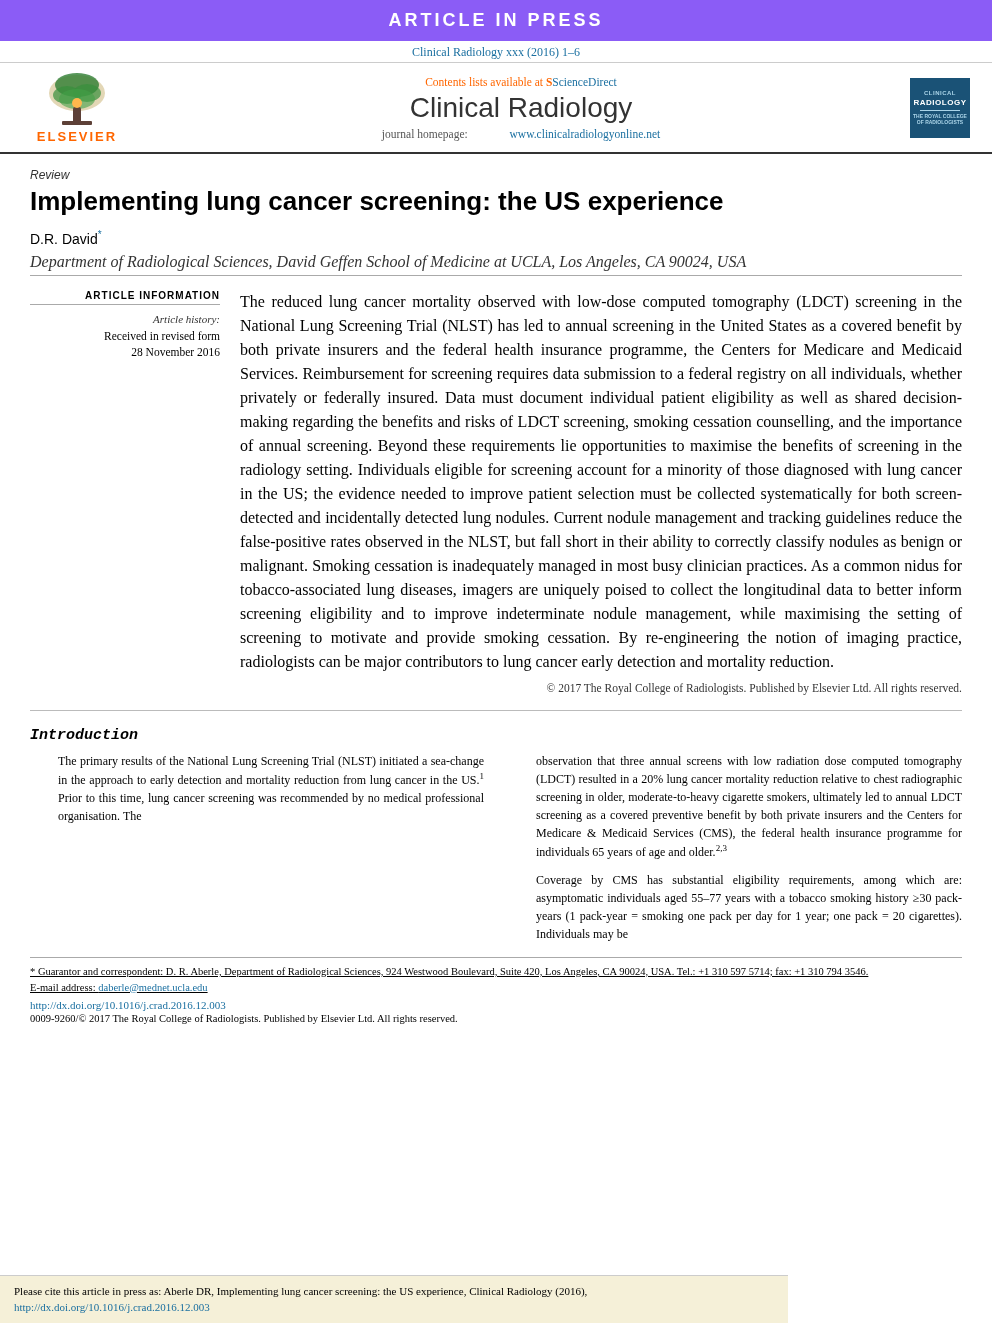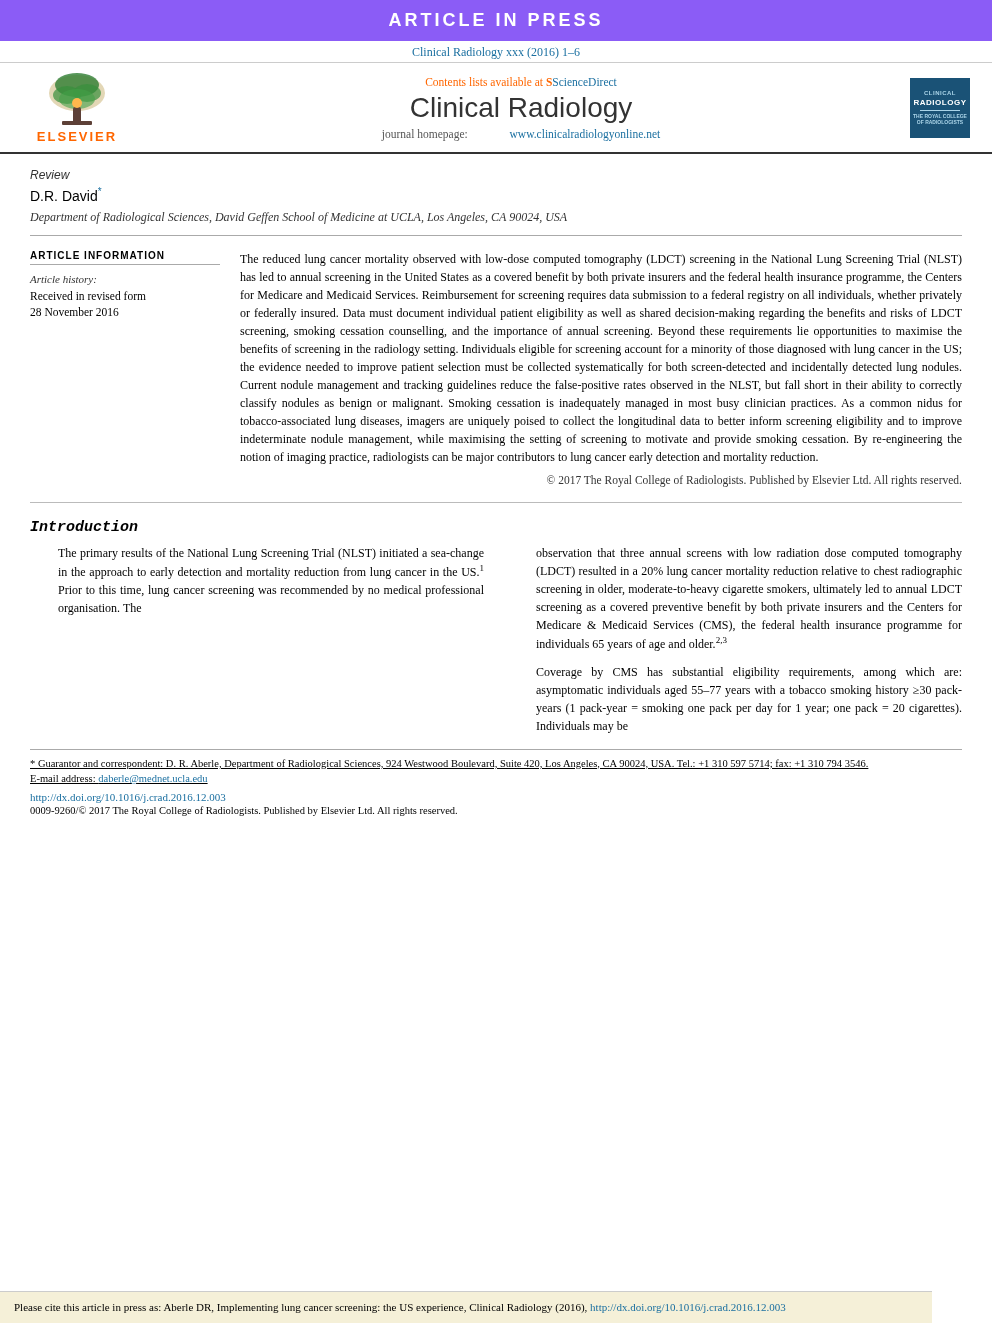--- a/index.html
+++ b/index.html
@@ -129,37 +129,38 @@
 
     .author-name {
       font-size: 14px;
       color: #000;
       margin-bottom: 6px;
       font-family: Arial, sans-serif;
     }
     .author-name sup { color: #1a6fa0; font-size: 10px; }
 
     .affiliation {
-      font-size: 12px;
+      font-size: 16px;
       font-style: italic;
       color: #333;
       margin-bottom: 14px;
       border-bottom: 1px solid #aaa;
-      padding-bottom: 10px;
+      padding-bottom: 4px;
     }
 
     
     .two-col {
       display: flex;
       gap: 20px;
       margin-top: 4px;
     }
     .left-col {
       width: 190px;
       flex-shrink: 0;
+      text-align: right;
     }
     .right-col {
       flex: 1;
     }
 
     .article-info-header {
       font-size: 10px;
       font-weight: bold;
       text-transform: uppercase;
       letter-spacing: 1px;
@@ -177,21 +178,21 @@
       margin-bottom: 3px;
     }
     .info-text {
       font-size: 11.5px;
       color: #000;
       line-height: 1.4;
     }
 
     
     .abstract-text {
-      font-size: 12px;
+      font-size: 16px;
       line-height: 1.5;
       text-align: justify;
       color: #000;
     }
 
     .copyright-text {
       font-size: 11.5px;
       text-align: right;
       margin-top: 8px;
       color: #333;
@@ -265,21 +266,21 @@
       font-size: 10.5px;
       color: #000;
       margin-top: 2px;
     }
 
     
     .citation-bar {
       position: fixed;
       bottom: 0;
       left: 0;
-      width: 932px;
+      width: 788px;
       background: #f5f0d8;
       border-top: 1px solid #ccc;
       padding: 8px 14px;
       font-size: 11px;
       color: #000;
       line-height: 1.4;
     }
     .citation-bar a { color: #1a6fa0; text-decoration: none; }
 
     
@@ -335,20 +336,21 @@
       <span style="font-size:5px; color:#aad4e8;">THE ROYAL COLLEGE</span>
       <span style="font-size:5px; color:#aad4e8;">OF RADIOLOGISTS</span>
     </div>
   </div>
 </div>
 
 <div class="main-content">
 
   <div class="section-label">Review</div>
 
+  <h1 class="article-title">Implementing lung cancer screening: the US experience</h1>
 
   <div class="author-name">
     <span>D.R. David</span><sup style="color:#1a6fa0;">*</sup>
   </div>
 
   <div class="affiliation">Department of Radiological Sciences, David Geffen School of Medicine at UCLA, Los Angeles, CA 90024, USA</div>
 
   <div class="two-col">
 
     <div class="left-col">

